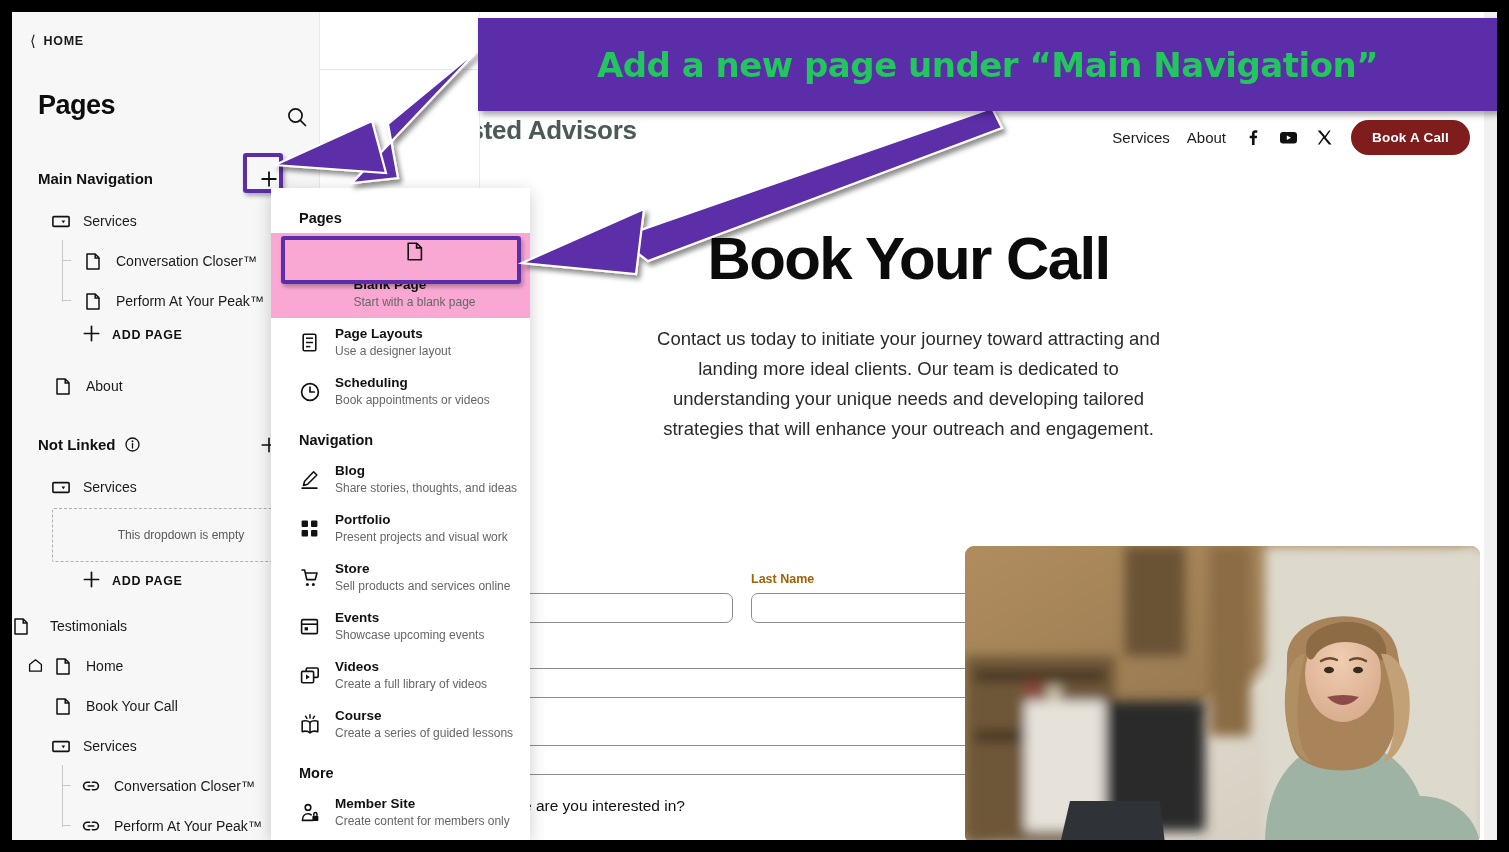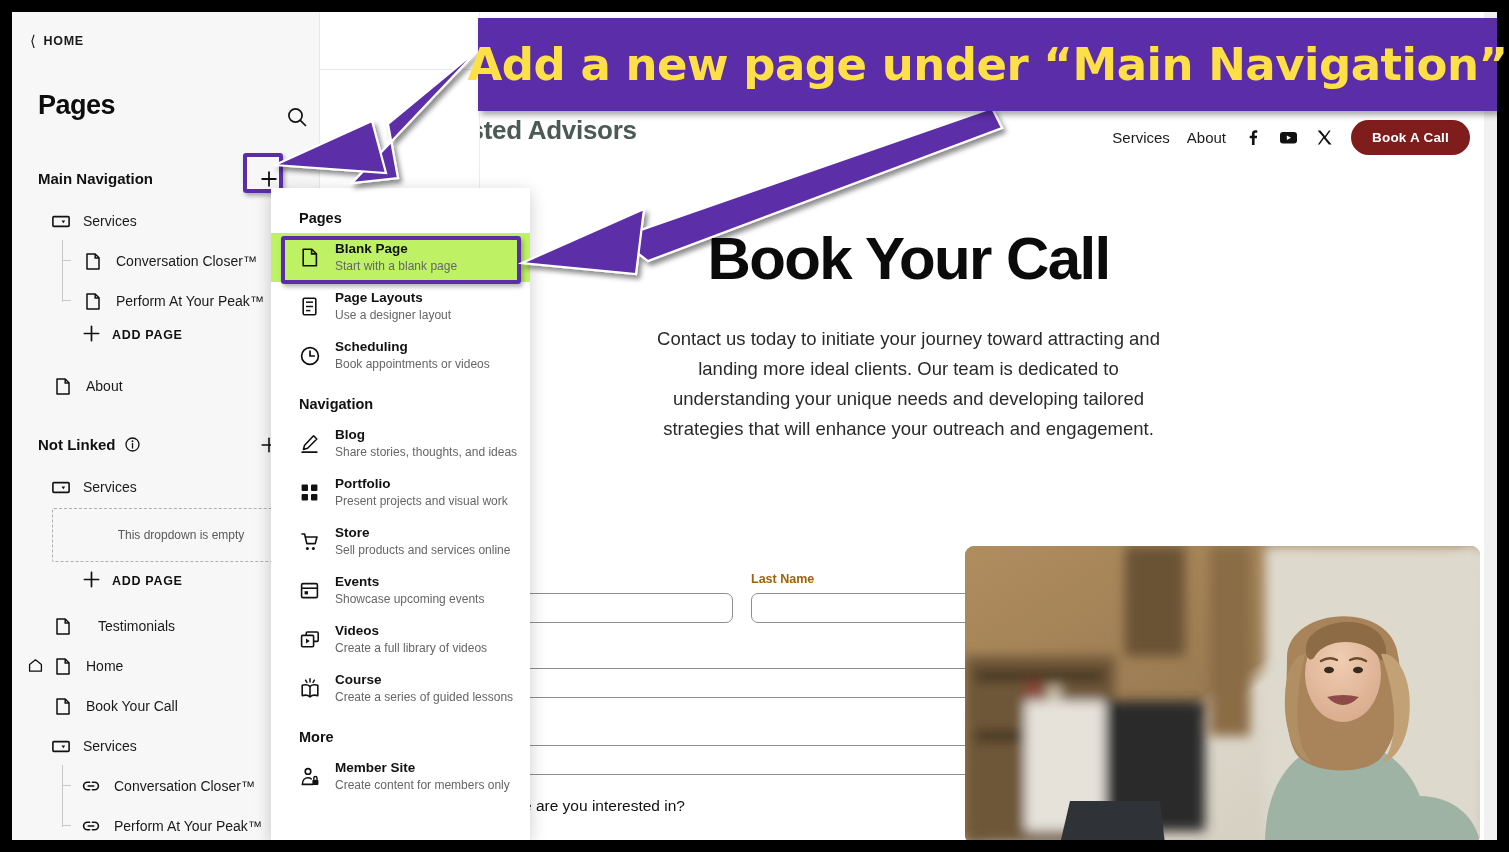--- a/index.html
+++ b/index.html
@@ -174,40 +174,40 @@
     font-size: 14.5px; font-weight: 700; color: #111;
     padding: 16px 0 7px 28px;
   }
   .dd-item {
     display: flex; align-items: center; gap: 15px;
     padding: 8px 0 8px 28px; cursor: pointer; position: relative;
   }
   .dd-item .dd-ico { width: 21px; height: 21px; flex: 0 0 21px; display:flex; align-items:center; justify-content:center; }
   .dd-title { font-size: 13.5px; font-weight: 700; color: #111; line-height: 16px;}
   .dd-desc { font-size: 12px; color: #666; line-height: 16px; margin-top: 1px;}
-  .dd-item.sel { background: #bef264; }
+  .dd-item.sel { background: #f9a8d4; flex-direction: column; }
   #dd-sel-hl {
     position: absolute; left: 10px; top: 48px;
     width: 240px; height: 48px;
     border: 4px solid #5B2DA8; border-radius: 3px;
     box-shadow: 2px 3px 4px rgba(0,0,0,.28);
     z-index: 45; pointer-events: none;
   }
 
   
   #banner {
     position: absolute; left: 478px; top: 18px;
     width: 1019px; height: 93px;
     background: #5B2DA8;
     z-index: 60;
     display: flex; align-items: center; justify-content: center;
     box-shadow: 3px 4px 6px rgba(0,0,0,.35);
   }
   #banner-text {
-    color: #fde047; font-size: 45px; font-weight: 700;
+    color: #22c55e; font-size: 34px; font-weight: 700;
     letter-spacing: -.5px; white-space: nowrap;
     font-family: "DejaVu Sans", sans-serif;
   }
   #anno-svg { position: absolute; left:0; top:0; width:1509px; height:852px; z-index:55; pointer-events:none; }
 </style>
 </head>
 <body>
 
 <div id="frame">
 
@@ -326,21 +326,21 @@
     <div class="addpage-row" style="left:70px; top:554px;">
       <span>
         <svg width="19" height="19" viewBox="0 0 19 19">
             <line x1="9.5" y1="2.4" x2="9.5" y2="16.6" stroke="#111" stroke-width="1.7" stroke-linecap="round"></line>
             <line x1="2.4" y1="9.5" x2="16.6" y2="9.5" stroke="#111" stroke-width="1.7" stroke-linecap="round"></line>
           </svg>
       </span>
       <span>ADD PAGE</span>
     </div>
 
-    <div class="nav-row" style="top:597px; padding-left:42px; gap:26px;">
+    <div class="nav-row" style="top:597px; gap:20px;">
       <span class="ico">
         <svg width="14" height="17" viewBox="0 0 14 17">
             <path d="M1 1h8.2l3.8 3.8V16H1z" fill="none" stroke="#111" stroke-width="1.5" stroke-linejoin="round"></path>
             <path d="M9.2 1v3.9h3.8" fill="none" stroke="#111" stroke-width="1.5"></path>
           </svg>
       </span>
       <span class="lbl">Testimonials</span>
     </div>
 
     <div class="nav-row" style="top:637px; padding-left:42px; gap:14px;">

